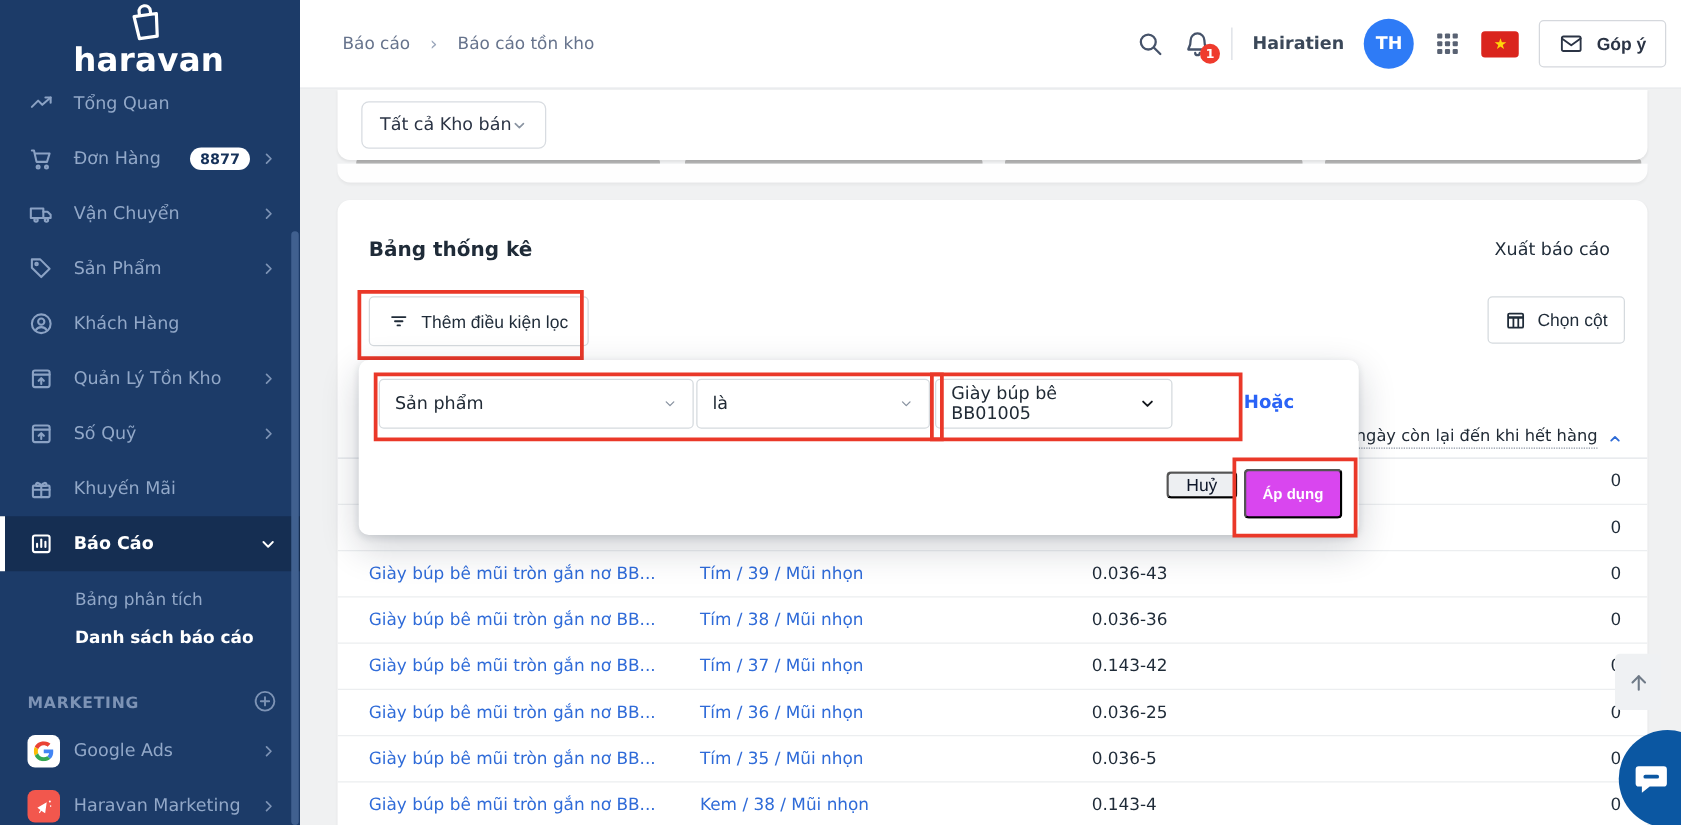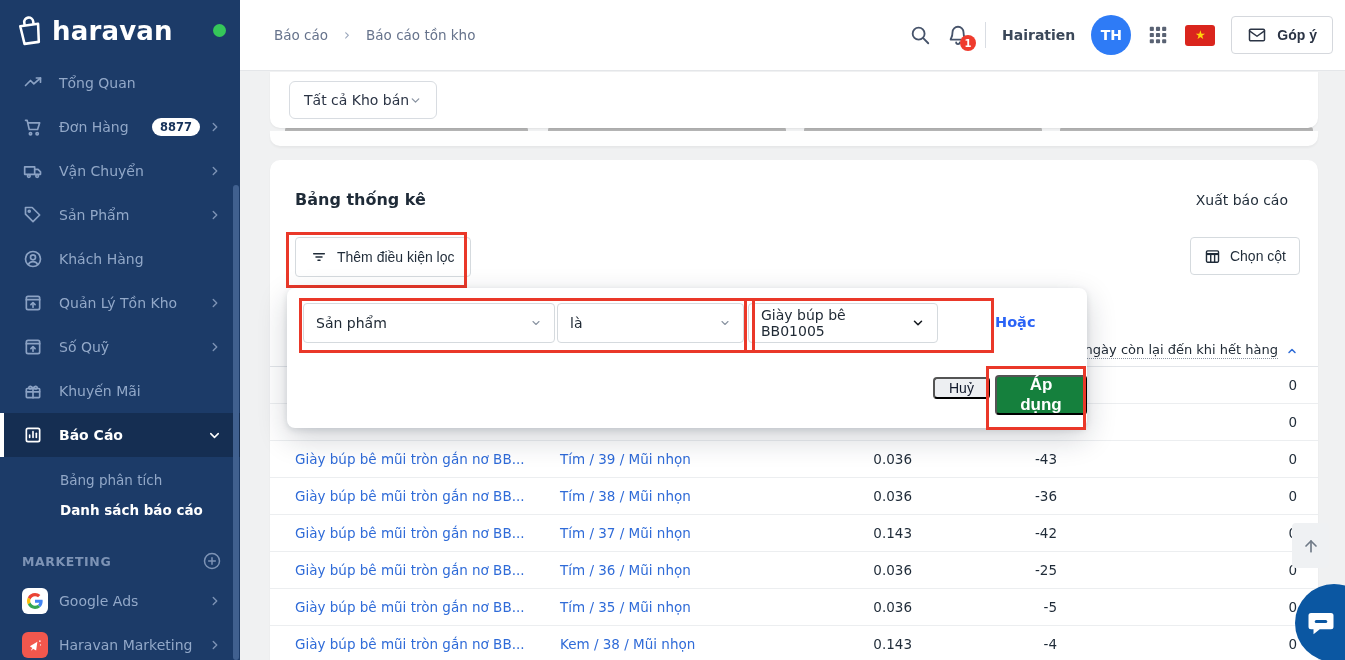--- a/index.html
+++ b/index.html
@@ -3,21 +3,21 @@
 <meta charset="utf-8">
 <style>
   html,body{margin:0;padding:0;background:#dfe1e4;}
   .screen{position:relative;width:1345px;height:660px;overflow:hidden;background:#f0f1f2;
           font-family:"DejaVu Sans","Liberation Sans",sans-serif;color:#212b36;}
   svg{display:block;}
 
   
   .sidebar{position:absolute;left:0;top:0;width:240px;height:660px;background:#1c3b68;z-index:10;}
   .sb-scroll{position:absolute;left:233px;top:185px;width:6px;height:475px;background:#40608f;border-radius:3px;}
-  .logo-row{display:flex;align-items:center;height:61px;padding:0 14px 0 12px;}
+  .logo-row{display:flex;align-items:center;height:61px;padding:0 14px 0 12px;flex-direction:column;}
   .logo-bag{transform:rotate(-8deg);margin-right:4px;}
   .logo-text{color:#fff;font-size:26px;font-weight:700;letter-spacing:.2px;line-height:1;}
   .status-dot{margin-left:auto;width:13px;height:13px;border-radius:50%;background:#35c759;}
   .sb-item{position:relative;display:flex;align-items:center;height:44px;padding:0 18px 0 22px;color:#92a8c8;font-size:14px;}
   .sb-item .ic{width:22px;margin-right:15px;display:flex;justify-content:center;color:#8ba2c4;}
   .sb-item .chev{margin-left:auto;display:flex;color:#7d93b5;}
   .sb-item .badge{margin-left:auto;background:#fff;color:#16325a;font-size:11.5px;font-weight:700;border-radius:10px;padding:2px 8px;}
   .sb-item .badge + .chev{margin-left:8px;}
   .sb-item.active{background:#152e52;color:#fff;font-weight:700;}
   .sb-item.active .ic{color:#fff;}
@@ -70,38 +70,38 @@
   .annot{position:absolute;border:3px solid #ea3829;z-index:7;pointer-events:none;}
 
   .tbl{position:absolute;left:0;top:175px;right:0;}
   .tbl-head{display:flex;align-items:center;justify-content:flex-end;height:31px;padding-right:20px;border-bottom:1px solid #e2e5e9;}
   .sort-lbl{font-size:13px;color:#212b36;border-bottom:1px dotted #8a94a2;padding-bottom:1px;}
   .sort-caret{margin-left:8px;color:#2e6bd6;display:flex;}
   .tbl-row{display:flex;align-items:center;height:36px;border-bottom:1px solid #eceef0;font-size:13.5px;}
   .c-prod{margin-left:25px;width:265px;color:#2f6bd8;white-space:nowrap;overflow:hidden;}
   .c-var{width:280px;color:#2f6bd8;white-space:nowrap;}
   .c-n1{width:72px;text-align:right;color:#1f2b38;}
-  .c-n2{width:145px;text-align:right;color:#1f2b38;}
+  .c-n2{width:145px;color:#1f2b38;}
   .c-n3{flex:1;text-align:right;padding-right:21px;color:#1f2b38;}
 
   
   .popup{position:absolute;left:287px;top:288px;width:800px;height:140px;background:#fff;border-radius:8px;
          box-shadow:0 10px 30px rgba(20,30,50,.20),0 2px 6px rgba(20,30,50,.12);z-index:6;}
   .psel{position:absolute;top:15px;height:40px;display:flex;align-items:center;padding:0 12px;border:1px solid #d5dade;
         border-radius:4px;background:#fff;font-size:14px;color:#212b36;box-sizing:border-box;}
   .psel .chev{margin-left:auto;display:flex;color:#8a94a2;}
   .psel .chev.dark{color:#15191f;}
   .sel1{left:16px;width:252px;}
   .sel2{left:270px;width:187px;}
   .sel3{left:461px;width:190px;}
   .or-link{position:absolute;left:708px;top:26px;font-size:14.5px;font-weight:600;color:#2a63f6;}
   .btn-cancel{position:absolute;left:646px;top:89px;height:22px;padding:0 14px;display:flex;align-items:center;justify-content:center;
               background:#edeff2;border-radius:4px;font-size:14px;color:#0f172a;}
   .btn-apply{position:absolute;left:708px;top:87px;height:40px;padding:0 13px;display:flex;align-items:center;justify-content:center;
-             background:#15803d;border-radius:4px;font-size:17px;font-weight:700;color:#fff;}
+             background:#d946ef;border-radius:4px;font-size:12px;font-weight:700;color:#fff;}
 
   
   .scrolltop{position:absolute;left:1292px;top:523px;width:37px;height:45px;background:#eff1f3;border-radius:4px;
              display:flex;align-items:center;justify-content:center;color:#6f7a87;z-index:3;}
   .chat-fab{position:absolute;left:1295px;top:584px;width:78px;height:78px;border-radius:50%;background:#0b57a2;
             display:flex;align-items:center;justify-content:center;z-index:8;}
   .chat-fab svg{margin-right:26px;}
 </style>
 </head>
 <body>

